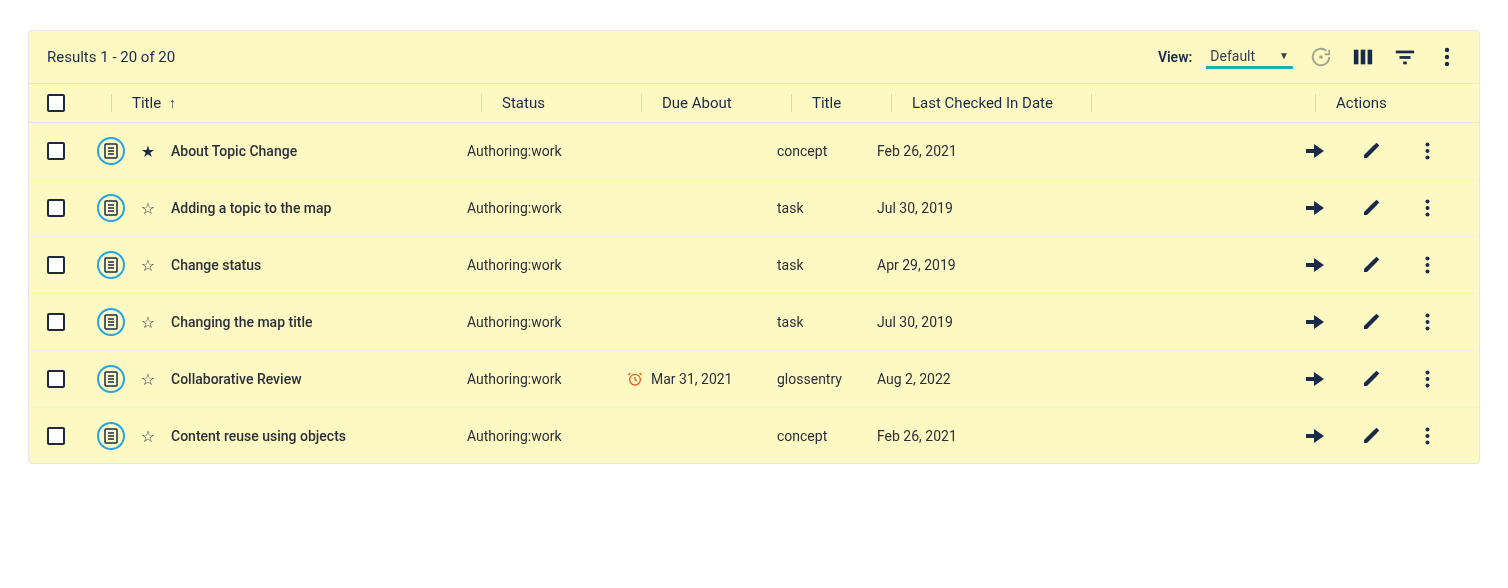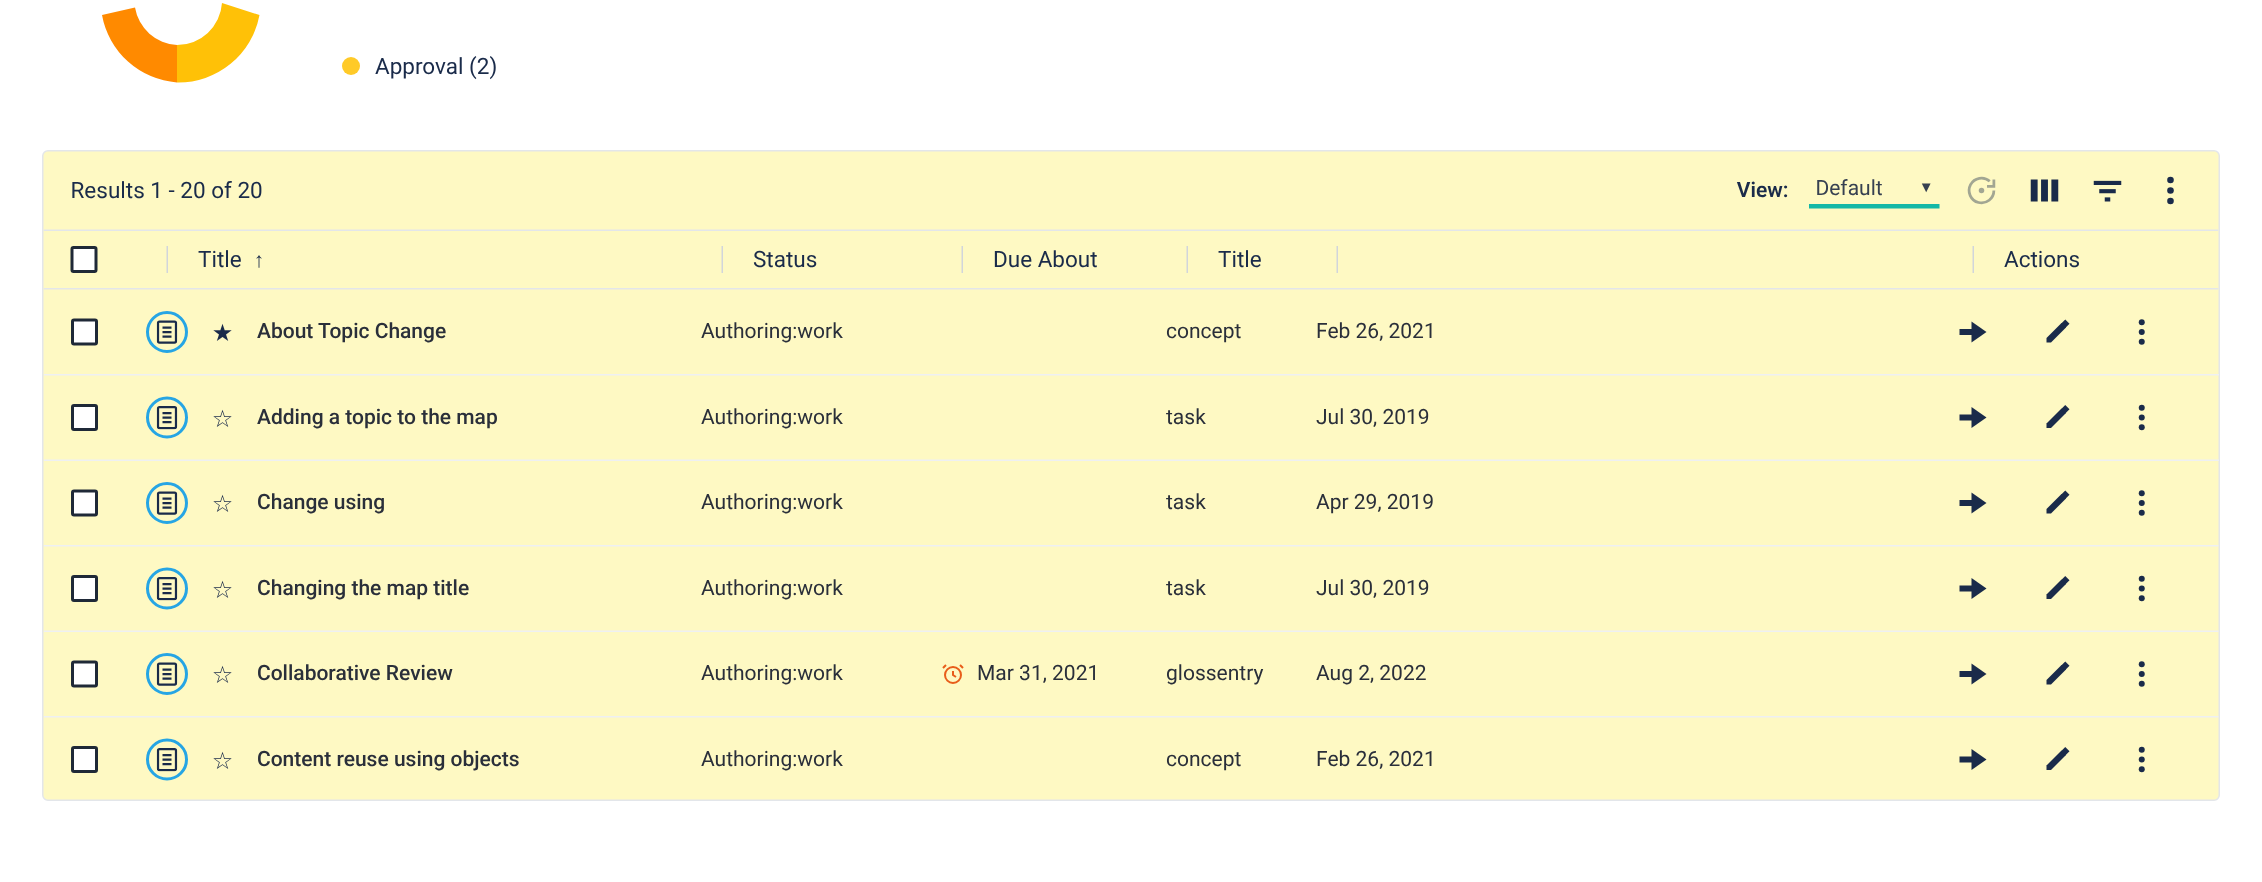--- a/index.html
+++ b/index.html
@@ -40,30 +40,20 @@
 .dropdown-caret { font-size:10px; }
 .sort-arrow { font-size:14px; }
 svg { display:block; }
 .tbody::-webkit-scrollbar { width: 16px; }
 .tbody::-webkit-scrollbar-thumb { background: #c4c8cf; border-radius: 8px; border: 4px solid #fff; }
 </style>
 </head>
 <body>
 <div class="page">
 
-<div class="top-fragment">
-  <svg class="donut-frag" width="150" height="60" viewBox="0 0 150 60">
-    <path d="M 20 10 A 55 55 0 0 0 70 55 L 70 30 A 30 30 0 0 1 42 5 Z" fill="#ff8a00"></path>
-    <path d="M 70 55 A 55 55 0 0 0 125 10 L 100 2 A 30 30 0 0 1 70 30 Z" fill="#ffc107"></path>
-  </svg>
-  <div class="legend-item">
-    <span class="legend-dot"></span>
-    <span>Approval (2)</span>
-  </div>
-</div>
 
 <div class="panel">
   <div class="panel-header">
     <div class="results-text">Results 1 - 20 of 20</div>
     <div class="header-right">
       <span class="view-label">View:</span>
       <span class="view-select">
         <span>Default</span>
         <span class="dropdown-caret">▼</span>
       </span>
@@ -113,20 +103,24 @@
             <span>Status</span>
           </div>
       <div class="col-due hdr">
             <span class="hdr-sep"></span>
             <span>Due About</span>
           </div>
       <div class="col-type hdr">
             <span class="hdr-sep"></span>
             <span>Title</span>
           </div>
+      <div class="col-date hdr">
+            <span class="hdr-sep"></span>
+            <span>Last Checked In Date</span>
+          </div>
       <div class="col-spacer hdr">
             <span class="hdr-sep"></span>
           </div>
       <div class="col-actions hdr">
             <span class="hdr-sep"></span>
             <span>Actions</span>
           </div>
     </div>
     <div class="tbody" id="tbody">
           <div class="row">
@@ -226,21 +220,21 @@
             <div class="col-title">
               <span class="doc-icon">
                 <svg width="14" height="16" viewBox="0 0 14 16" fill="none" stroke="#1a2b4a" stroke-width="1.5">
                   <rect x="1" y="1" width="12" height="14" rx="1"></rect>
                   <line x1="4" y1="5" x2="10" y2="5"></line>
                   <line x1="4" y1="8" x2="10" y2="8"></line>
                   <line x1="4" y1="11" x2="10" y2="11"></line>
                 </svg>
               </span>
               <span class="star">☆</span>
-              <span class="title-text">Change using</span>
+              <span class="title-text">Change status</span>
             </div>
             <div class="col-status">Authoring:work</div>
             <div class="col-due">
               <span></span>
             </div>
             <div class="col-type">task</div>
             <div class="col-date">Apr 29, 2019</div>
             <div class="col-spacer"></div>
             <div class="col-actions actions">
               <span class="icon-btn">

